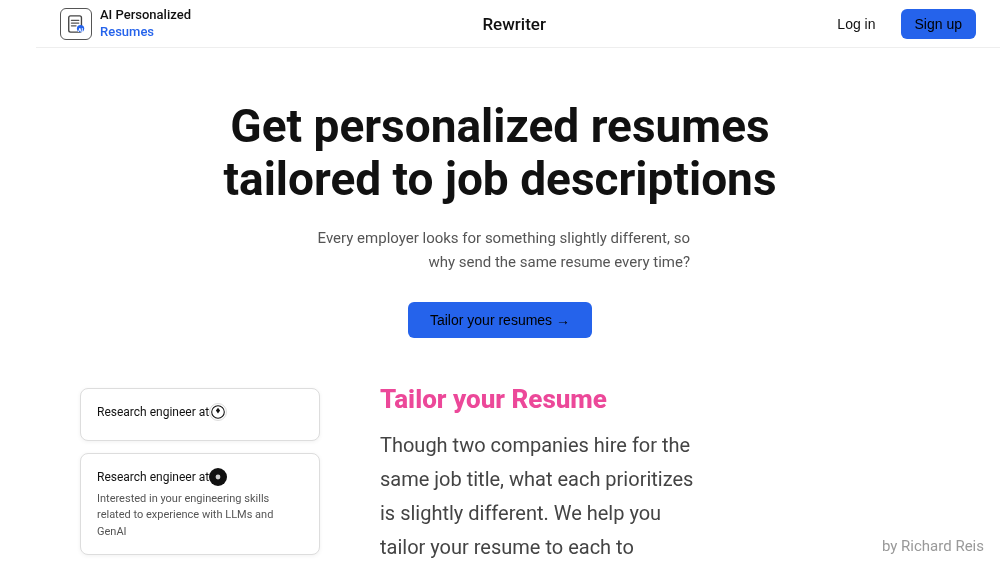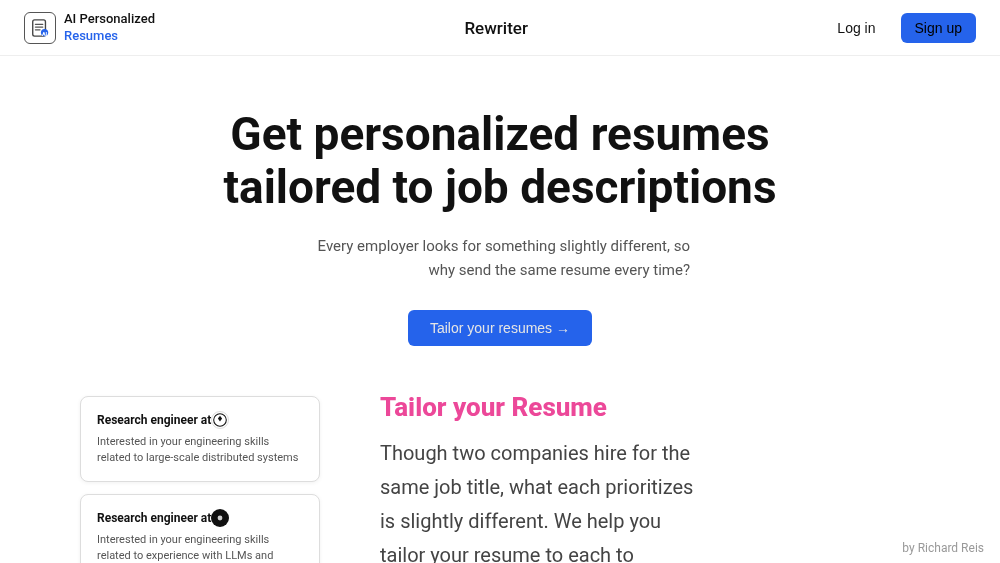--- a/index.html
+++ b/index.html
@@ -13,21 +13,22 @@
       position: relative;
     }
 
     
     header {
       display: flex;
       align-items: center;
       justify-content: space-between;
       padding: 10px 24px;
       border-bottom: 1px solid #eee;
-      height: 56px;
+      height: 48px;
+      margin-left: 36px;
     }
     .logo-area {
       display: flex;
       align-items: center;
       gap: 8px;
     }
     .logo-icon {
       width: 32px;
       height: 32px;
       border: 1.5px solid #555;
@@ -96,21 +97,21 @@
     .hero p {
       font-size: 15px;
       color: #555;
       max-width: 380px;
       margin: 0 auto 28px;
       line-height: 1.6;
       text-align: right;
     }
     .btn-cta {
       background: #2563eb;
-      color: #e5e5e5;
+      color: #000000;
       border: none;
       border-radius: 6px;
       padding: 10px 22px;
       font-size: 14px;
       font-weight: 500;
       cursor: pointer;
       display: inline-flex;
       align-items: center;
       gap: 6px;
     }
@@ -133,21 +134,21 @@
     }
     .resume-card {
       border: 1px solid #ddd;
       border-radius: 8px;
       padding: 14px 16px;
       background: #fff;
       box-shadow: 0 1px 4px rgba(0,0,0,0.06);
     }
     .card-title {
       font-size: 12px;
-      font-weight: 700;
+      font-weight: 400;
       margin-bottom: 5px;
       display: flex;
       align-items: center;
       gap: 0;
     }
     .card-body {
       font-size: 11px;
       color: #555;
       line-height: 1.5;
     }
@@ -176,21 +177,21 @@
       color: #444;
       line-height: 1.7;
       max-width: 320px;
     }
 
     
     .footer-credit {
       position: absolute;
       bottom: 8px;
       right: 16px;
-      font-size: 12px;
+      font-size: 15px;
       color: #999;
     }
 
     
     .doc-lines {
       stroke: #555;
       stroke-width: 1.5;
       fill: none;
       stroke-linecap: round;
     }
@@ -239,21 +240,20 @@
       <div class="card-title">
         <span>Research engineer at</span>
 
         <span class="company-icon" style="background:#fff;border:1px solid #ddd;border-radius:50%;width:18px;height:18px;font-size:12px;display:inline-flex;align-items:center;justify-content:center;">
           <svg viewBox="0 0 20 20" width="14" height="14" fill="none" xmlns="http://www.w3.org/2000/svg">
             <circle cx="10" cy="10" r="9" stroke="#111" stroke-width="1.5" fill="none"></circle>
             <path d="M10 4 L13 8 L10 12 L7 8 Z" fill="#111" stroke="none"></path>
           </svg>
         </span>
       </div>
-      <div class="card-body">Interested in your engineering skills related to large-scale distributed systems</div>
     </div>
 
     <div class="resume-card">
       <div class="card-title">
         <span>Research engineer at</span>
 
         <span class="company-icon" style="background:#111;border-radius:50%;width:18px;height:18px;font-size:10px;display:inline-flex;align-items:center;justify-content:center;">
           <svg viewBox="0 0 20 20" width="12" height="12" fill="none" xmlns="http://www.w3.org/2000/svg">
             <circle cx="10" cy="10" r="8" fill="#111"></circle>
             <circle cx="10" cy="10" r="4" fill="white" opacity="0.8"></circle>

